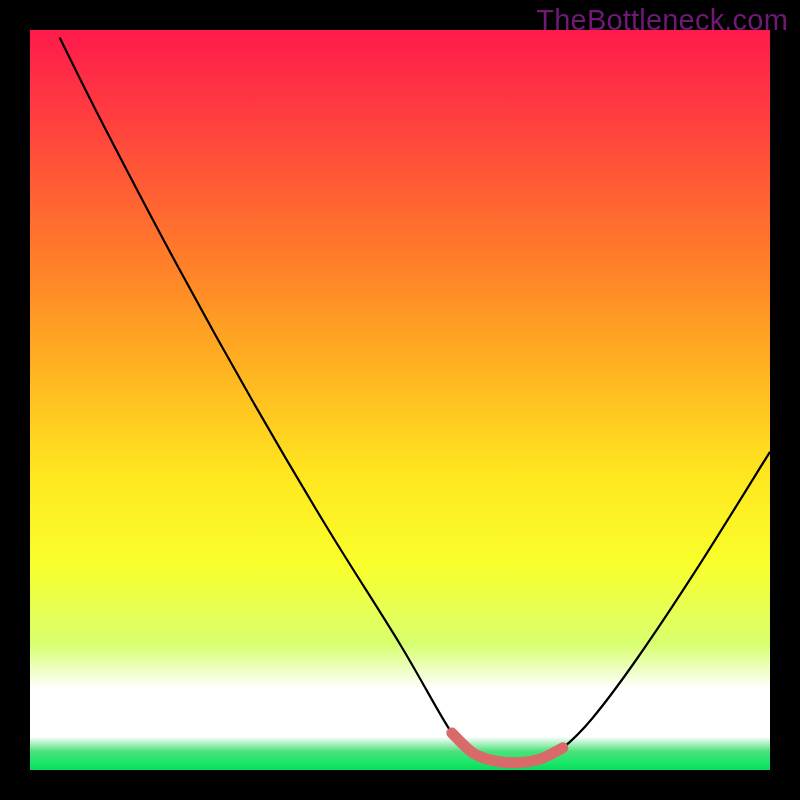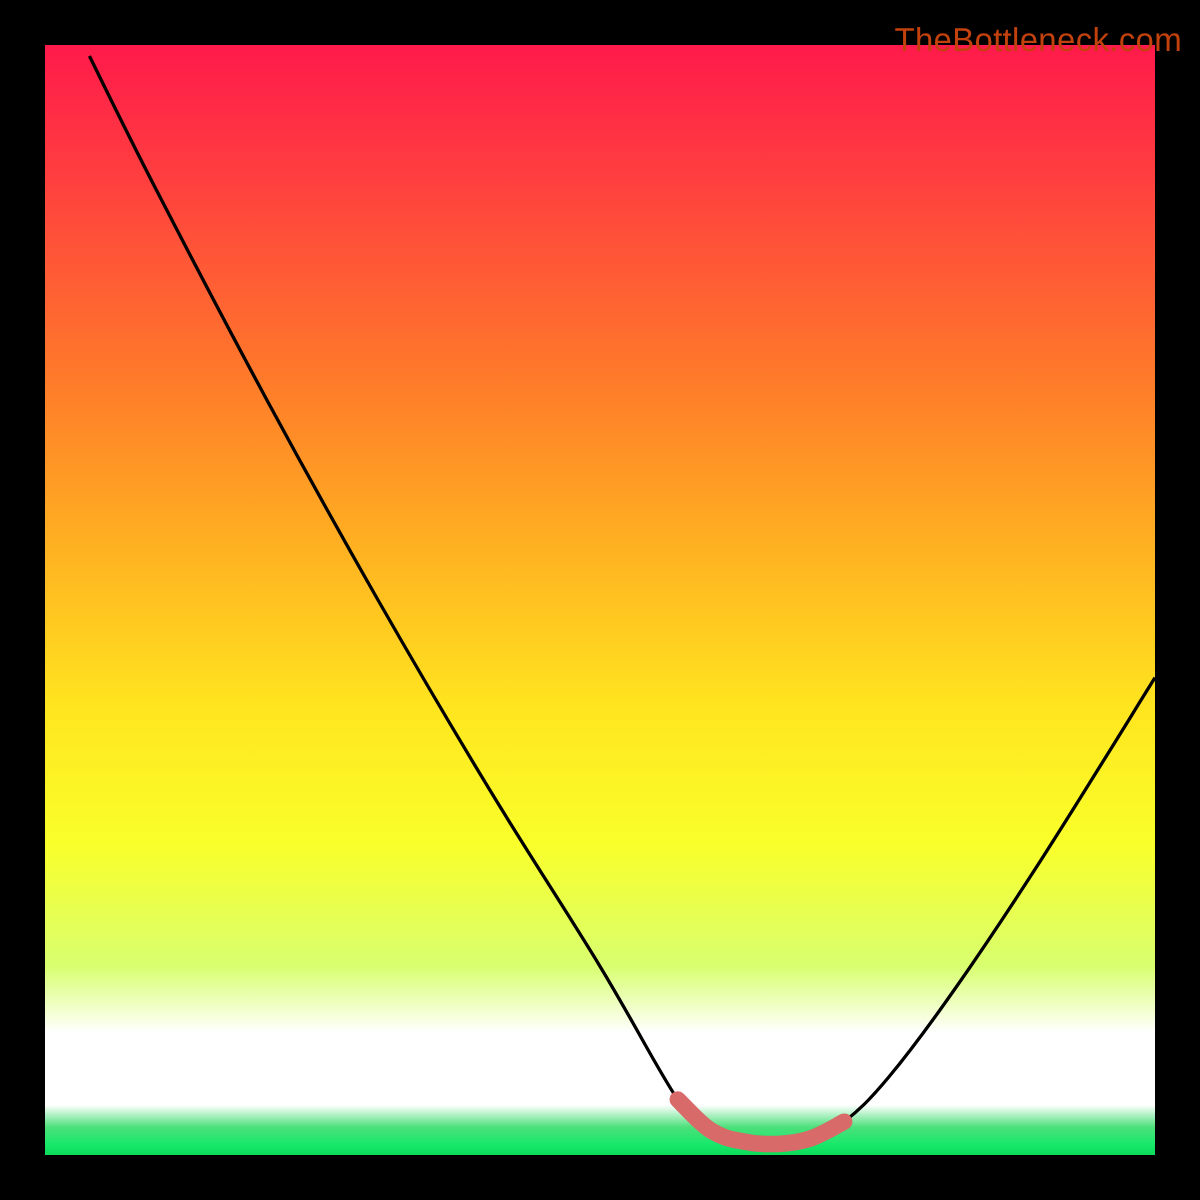--- a/index.html
+++ b/index.html
@@ -6,24 +6,24 @@
     margin: 0;
     padding: 0;
     width: 800px;
     height: 800px;
     overflow: hidden;
     background: #fff;
     font-family: Arial, sans-serif;
   }
   .watermark {
     position: absolute;
-    top: 14px;
+    top: 4px;
     right: 12px;
-    color: #c2410c;
-    font-size: 22px;
+    color: #701a75;
+    font-size: 29px;
     font-weight: 400;
     z-index: 10;
     letter-spacing: 0.2px;
   }
   .chart {
     position: absolute;
     left: 0;
     top: 0;
   }
 </style>

